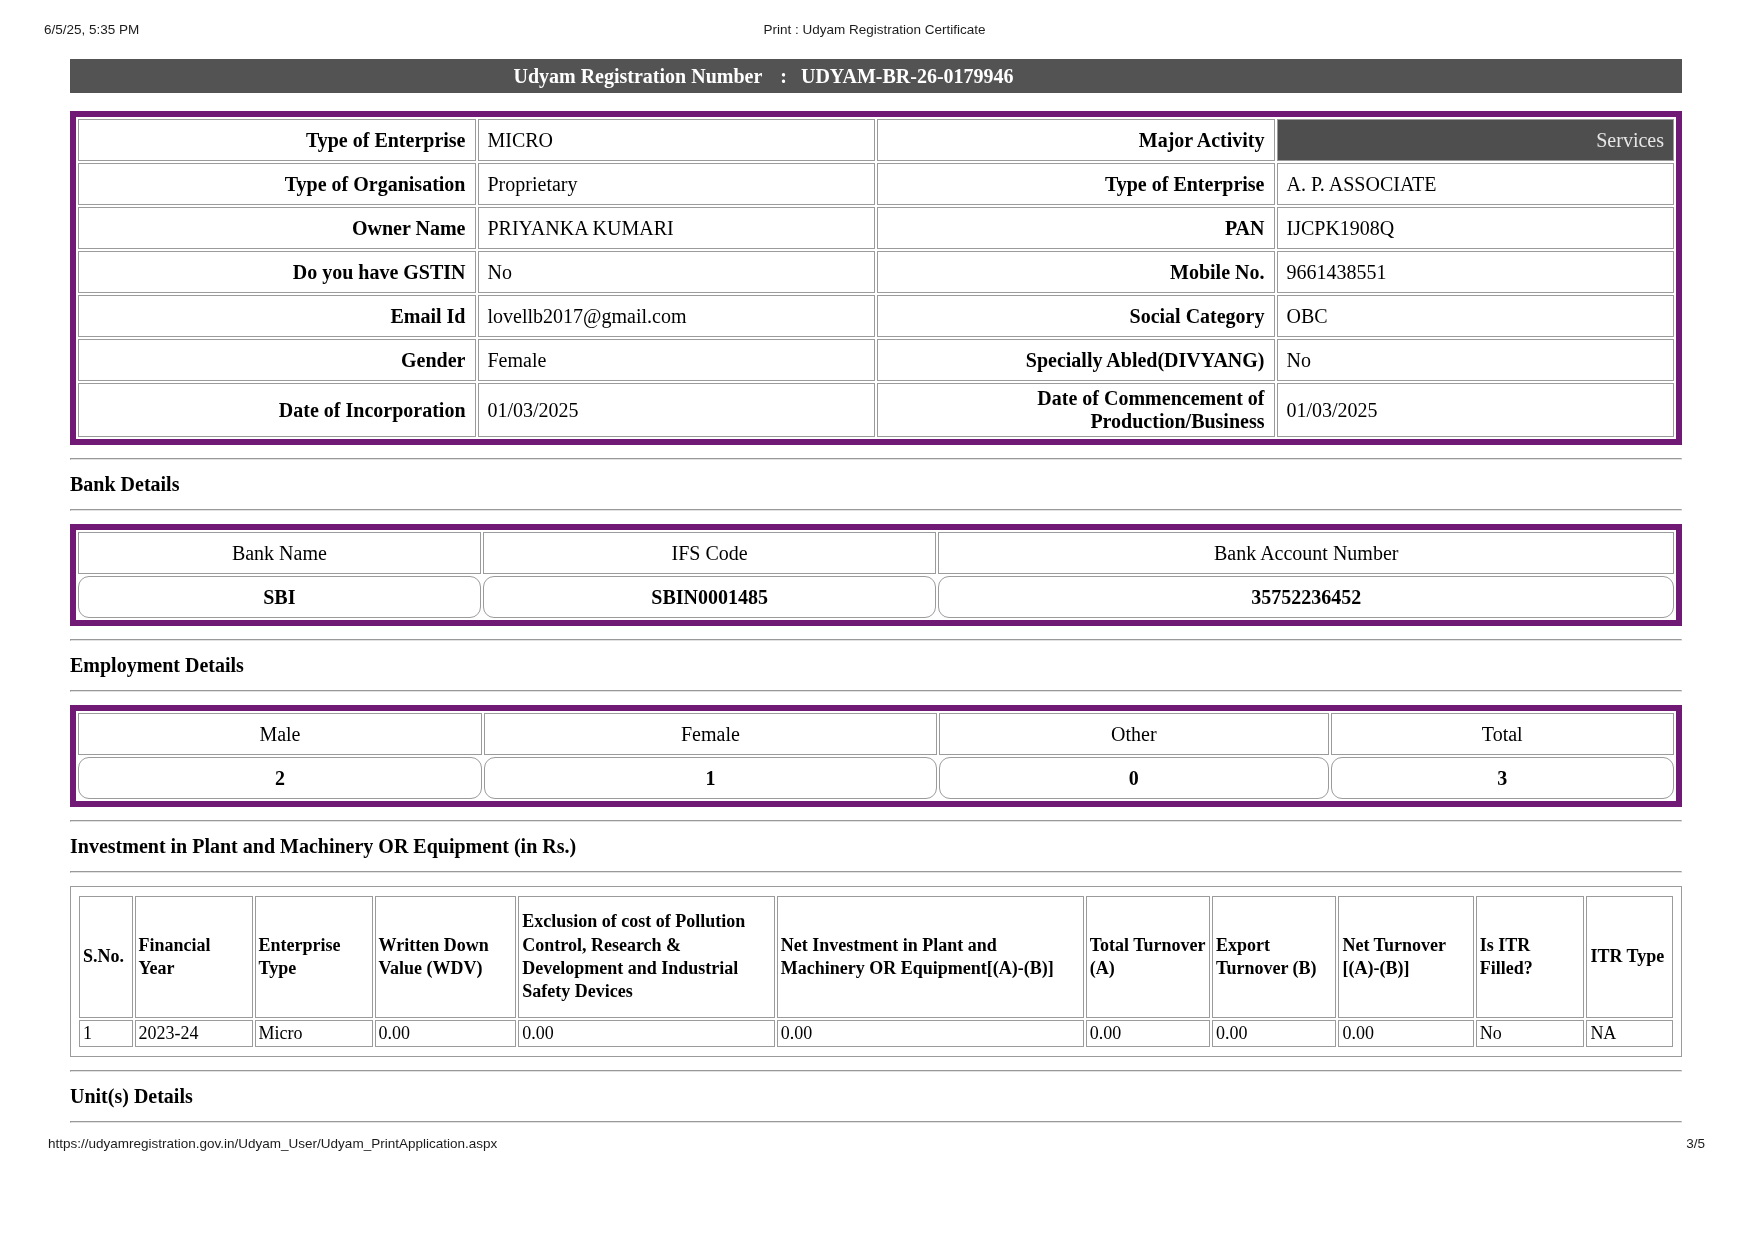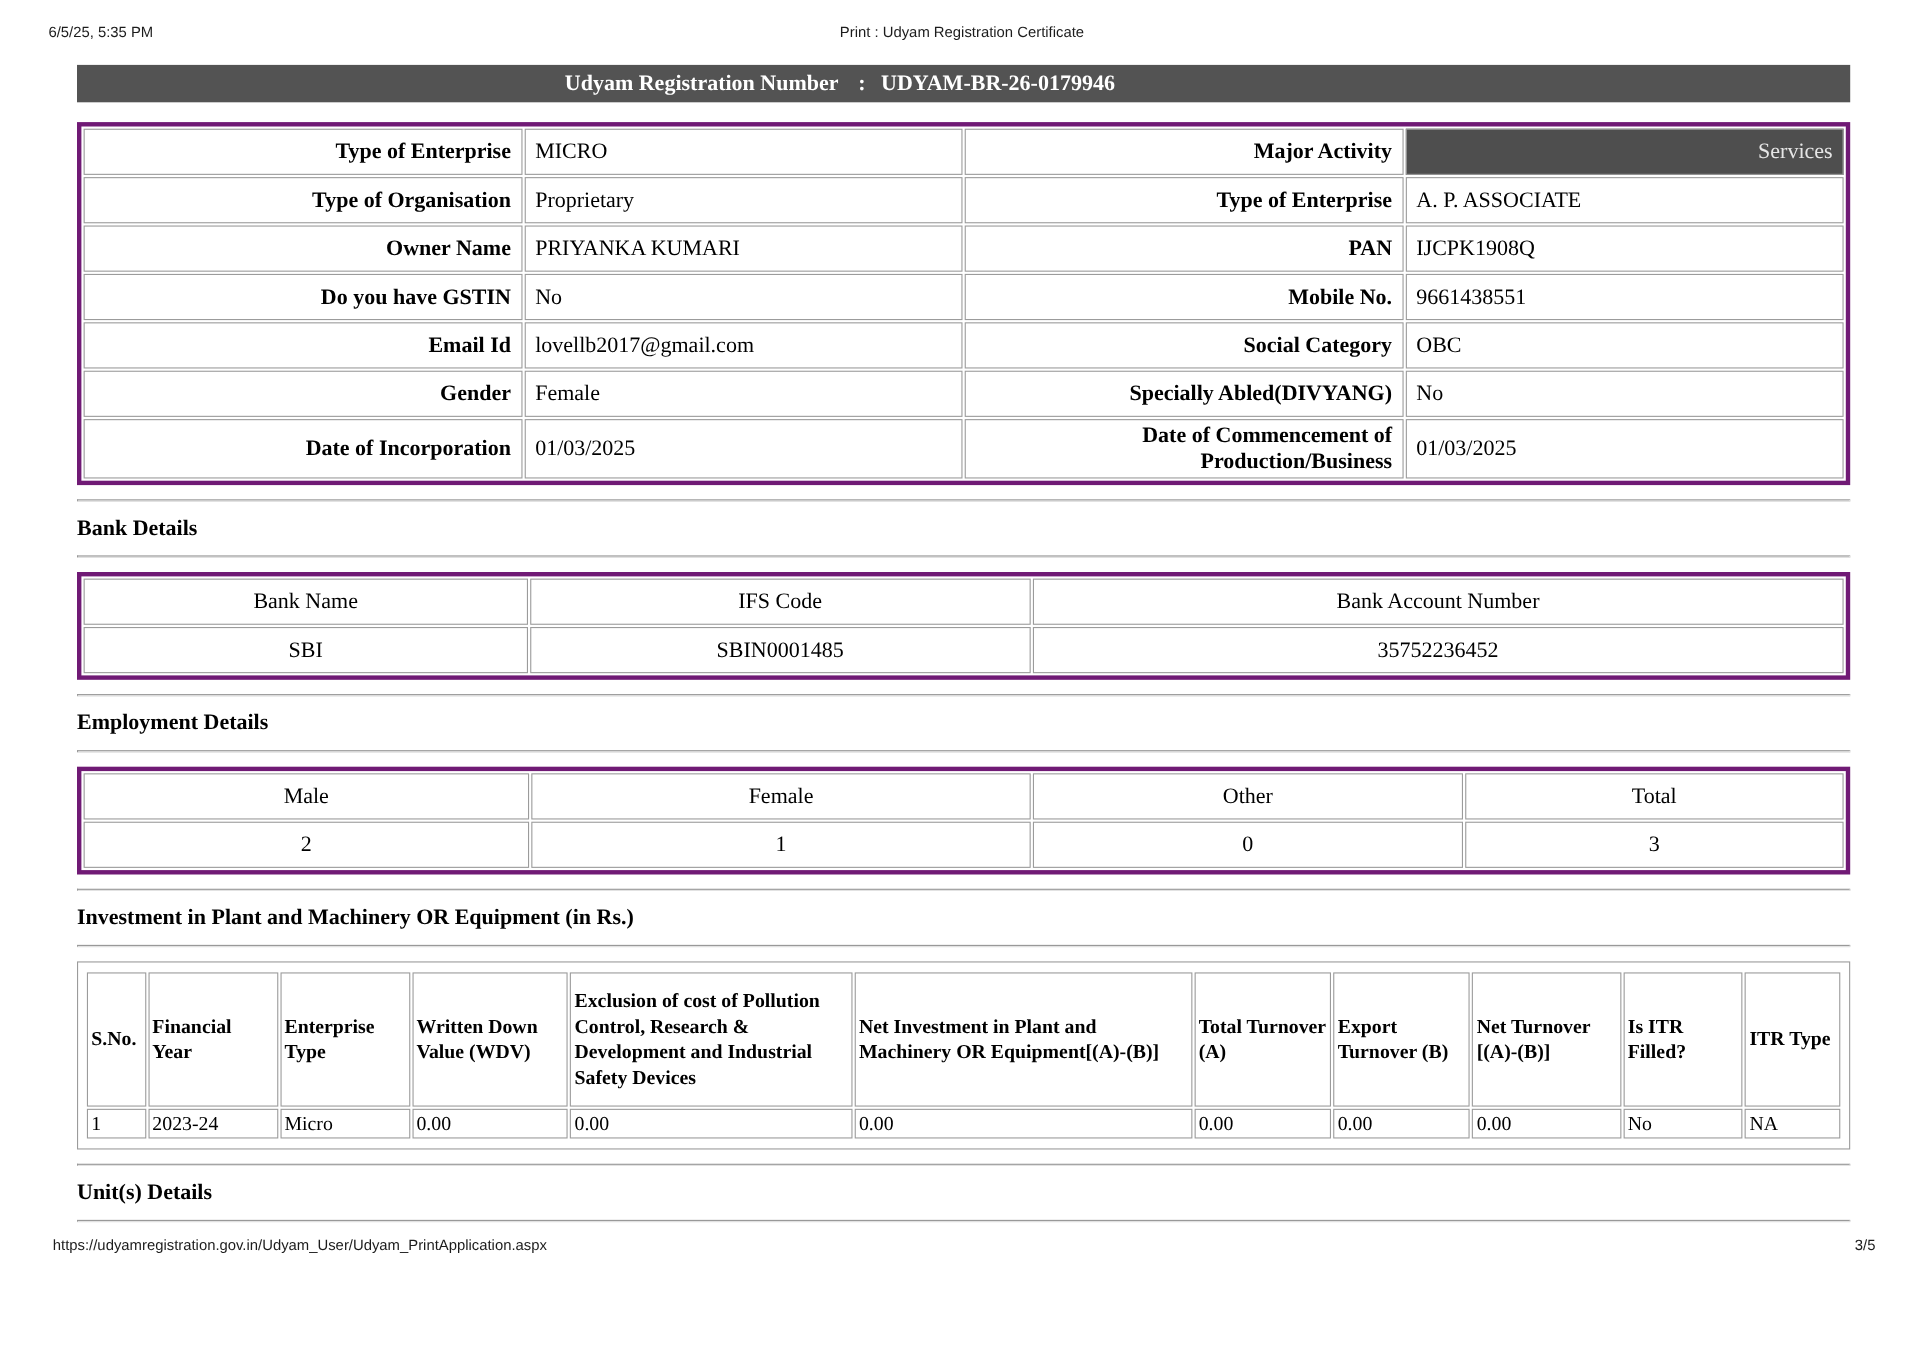--- a/index.html
+++ b/index.html
@@ -38,21 +38,21 @@
     background: var(--color-banner_bg, #535353);
     color: #ffffff;
     font-size: 20px; font-weight: bold;
     display: flex; align-items: center; justify-content: center;
     padding-right: 225px; 
   }
   .banner .sep { margin: 0 14px 0 18px; }
 
   
   table { border-collapse: separate; border-spacing: 2px; width: 100%; table-layout: fixed; }
-  table { border: 4px solid #701a75; }
+  table { border: 6px solid #701a75; }
   th, td { border: 1px solid #9b9b9b; background: #fff; overflow: hidden; }
 
   
   .details { margin-top: 18px; }
   .details th, .details td { font-size: 20px; height: 42px; padding: 3px 9px; }
   .details th { text-align: right; font-weight: bold; }
   .details td { text-align: left; font-weight: normal; }
   .details td.dark {
     background: var(--color-services_bg, #4e4e4e);
     color: var(--color-services_text, #e6e6e6);
@@ -65,21 +65,21 @@
     border-bottom: 1px solid #e2e2e2; border-right: 1px solid #e2e2e2;
     background: #cfcfcf;
   }
   h2.section { font-size: 20px; font-weight: bold; margin: 5px 0; }
 
   
   .bank th, .bank td, .employment th, .employment td {
     font-size: 20px; height: 42px; padding: 2px 6px; text-align: center;
   }
   .bank th, .employment th { font-weight: normal; }
-  .bank td, .employment td { font-weight: normal; }
+  .bank td, .employment td { font-weight: bold; border-radius: 11px; }
 
   
   .invest-outer { border: 1px solid #9b9b9b; padding: 7px 6px; margin-top: 3px; }
   .invest { border: none; }
   .invest th {
     font-size: 18px; font-weight: bold; text-align: left; vertical-align: middle;
     height: 122px; padding: 2px 3px; line-height: 1.3;
   }
   .invest td {
     font-size: 18px; font-weight: normal; text-align: left;

